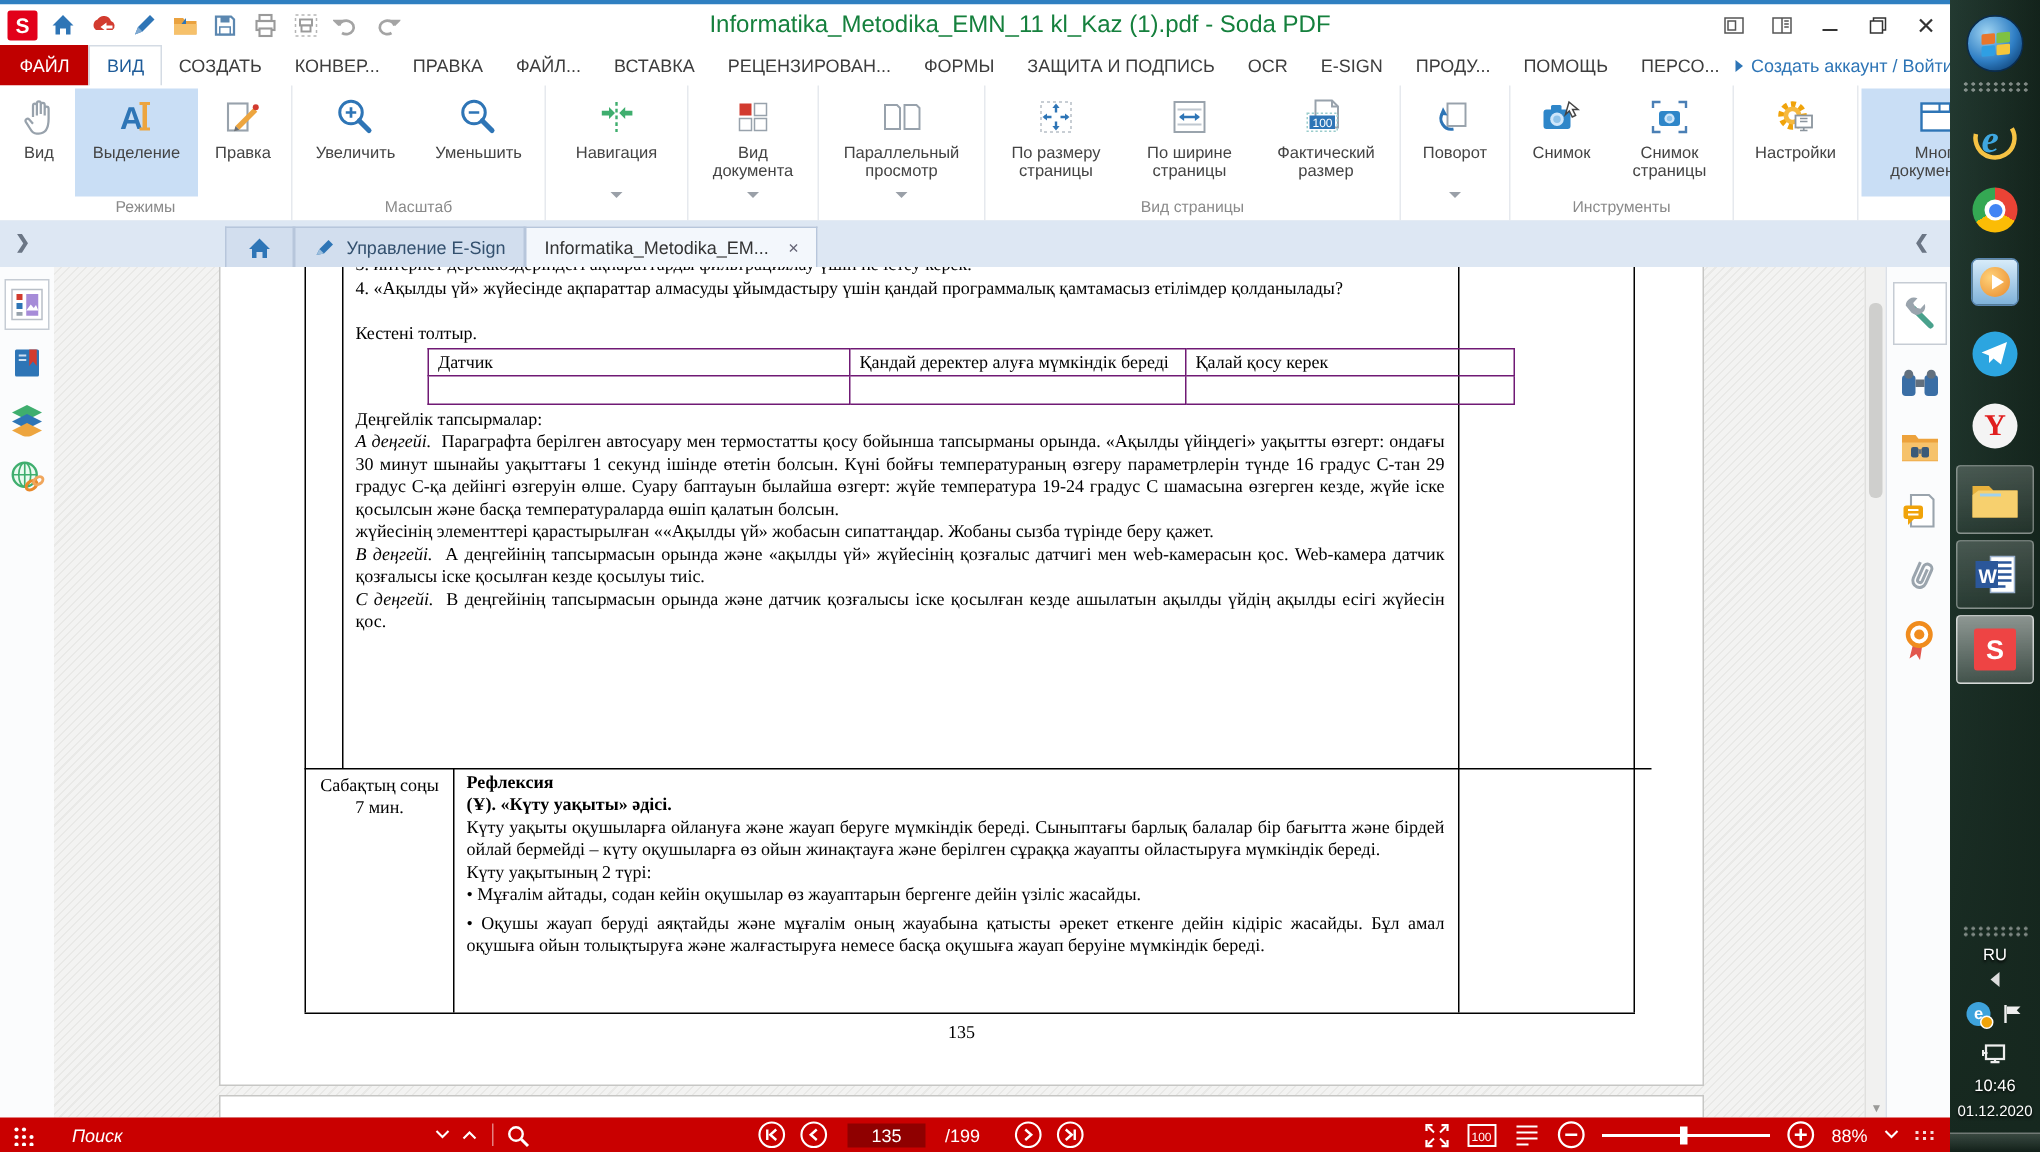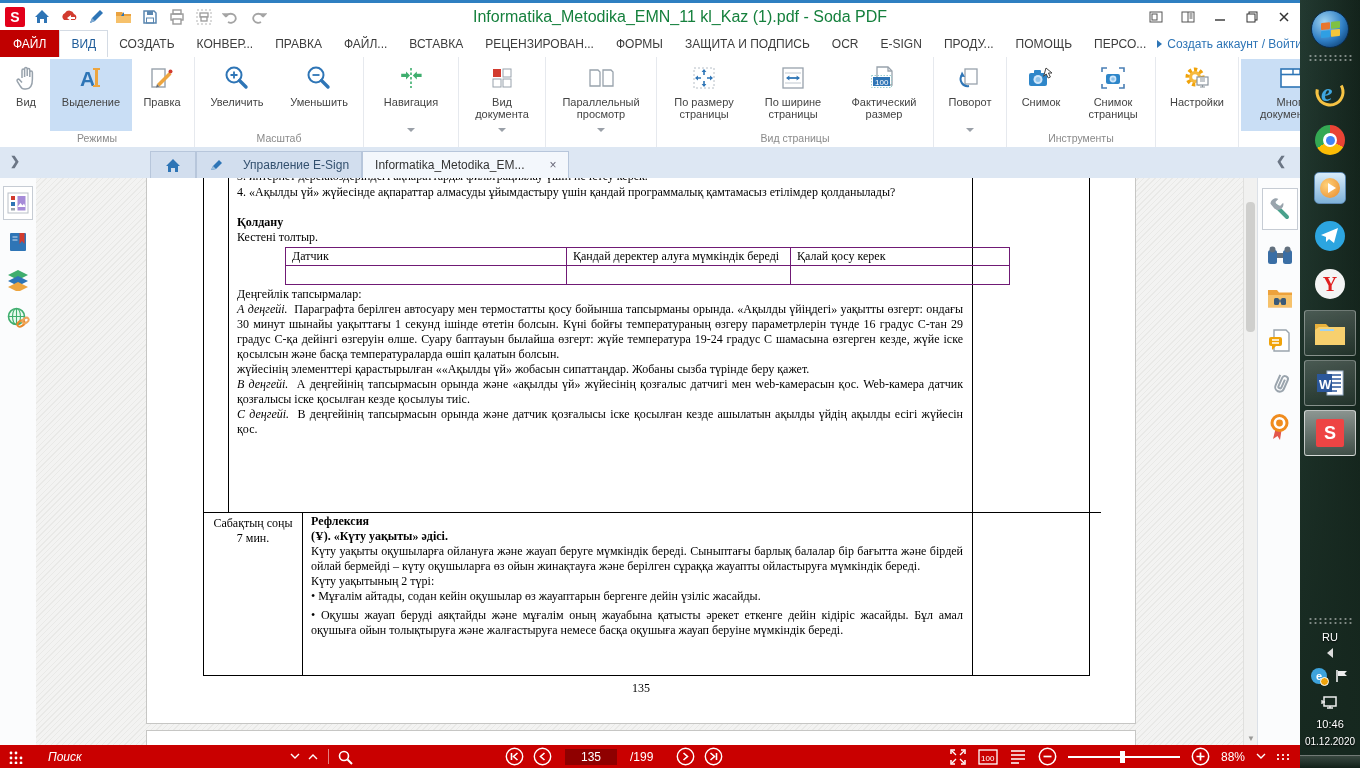--- a/index.html
+++ b/index.html
@@ -31,21 +31,21 @@
   .rbtn{display:flex;flex-direction:column;align-items:center;justify-content:flex-start;padding:4px 5px 0 5px;text-align:center;font-size:11px;color:#444;line-height:12px;}
   .rbtn .ric{height:30px;display:flex;align-items:center;justify-content:center;margin-bottom:3px;}
   .rbtn.sel{background:#c9def5;}
   .ddown{width:0;height:0;border-left:4px solid transparent;border-right:4px solid transparent;border-top:4px solid #9aa0a8;margin:4px auto 0 auto;}
   .collapse{position:absolute;right:8px;top:128px;color:#9aa0a8;}
   
   .tabstrip{position:absolute;left:0;top:147px;width:1300px;height:31px;background:#dde7f3;border-bottom:1px solid #c3cfe0;}
   .lchev{position:absolute;left:10px;top:7px;color:#6b7685;font-size:12px;font-weight:bold;}
   .rchev{position:absolute;right:14px;top:7px;color:#6b7685;font-size:12px;font-weight:bold;}
   .dtabs{position:absolute;left:150px;top:4px;height:27px;display:flex;align-items:stretch;font-size:12px;color:#33506e;}
-  .dtab{display:flex;align-items:center;gap:19px;padding:0 12px;border:1px solid #b7c6db;border-bottom:none;background:#d2deee;}
+  .dtab{display:flex;align-items:center;gap:7px;padding:0 12px;border:1px solid #b7c6db;border-bottom:none;background:#d2deee;}
   .dtab.home{padding:0 14px;}
   .dtab.act{background:#f3f7fc;color:#333;}
   .dtab .clx{color:#667;font-size:12px;margin-left:6px;}
   
   .lsidebar{position:absolute;left:0;top:178px;width:36px;height:567px;background:#fbfcfd;border-right:1px solid #dbe0e7;}
   .lsit{width:28px;height:32px;margin:6px auto 6px auto;display:flex;align-items:center;justify-content:center;}
   .lsit.sel{border:1px solid #c6ccd4;background:#fff;}
   .canvas{position:absolute;left:36px;top:178px;width:1207px;height:567px;background:repeating-linear-gradient(135deg,#f3f3f2 0 3px,#e9e9e7 3px 4px);overflow:hidden;}
   .vscroll{position:absolute;left:1243px;top:178px;width:14px;height:567px;background:#f1f1f0;border-left:1px solid #e0e0de;}
   .vthumb{position:absolute;left:2px;top:24px;width:9px;height:130px;background:#cfcfcd;border-radius:4px;}
@@ -529,21 +529,20 @@
   <div class="canvas">
     <div class="page doc">
       <div class="row1">
         <div class="cL1"></div>
         <div class="cM1">
           <div class="clipline">
                 <span>3.  интернет дереккөздеріндегі ақпараттарды фильтрациялау үшін не істеу керек.</span>
               </div>
           <p>4.    «Ақылды үй»  жүйесінде ақпараттар алмасуды ұйымдастыру үшін қандай программалық қамтамасыз етілімдер қолданылады?</p>
           <div class="spacer"></div>
-          <p style="text-align:left"><b>Қолдану</b></p>
           <p style="text-align:left">Кестені толтыр.</p>
           <table class="sensortbl">
             <tbody>
                   <tr>
               <td style="width:268px">Датчик</td>
               <td style="width:211px">Қандай деректер алуға мүмкіндік береді</td>
               <td style="width:206px">Қалай қосу керек</td>
             </tr>
             <tr class="r2">
                     <td></td>

